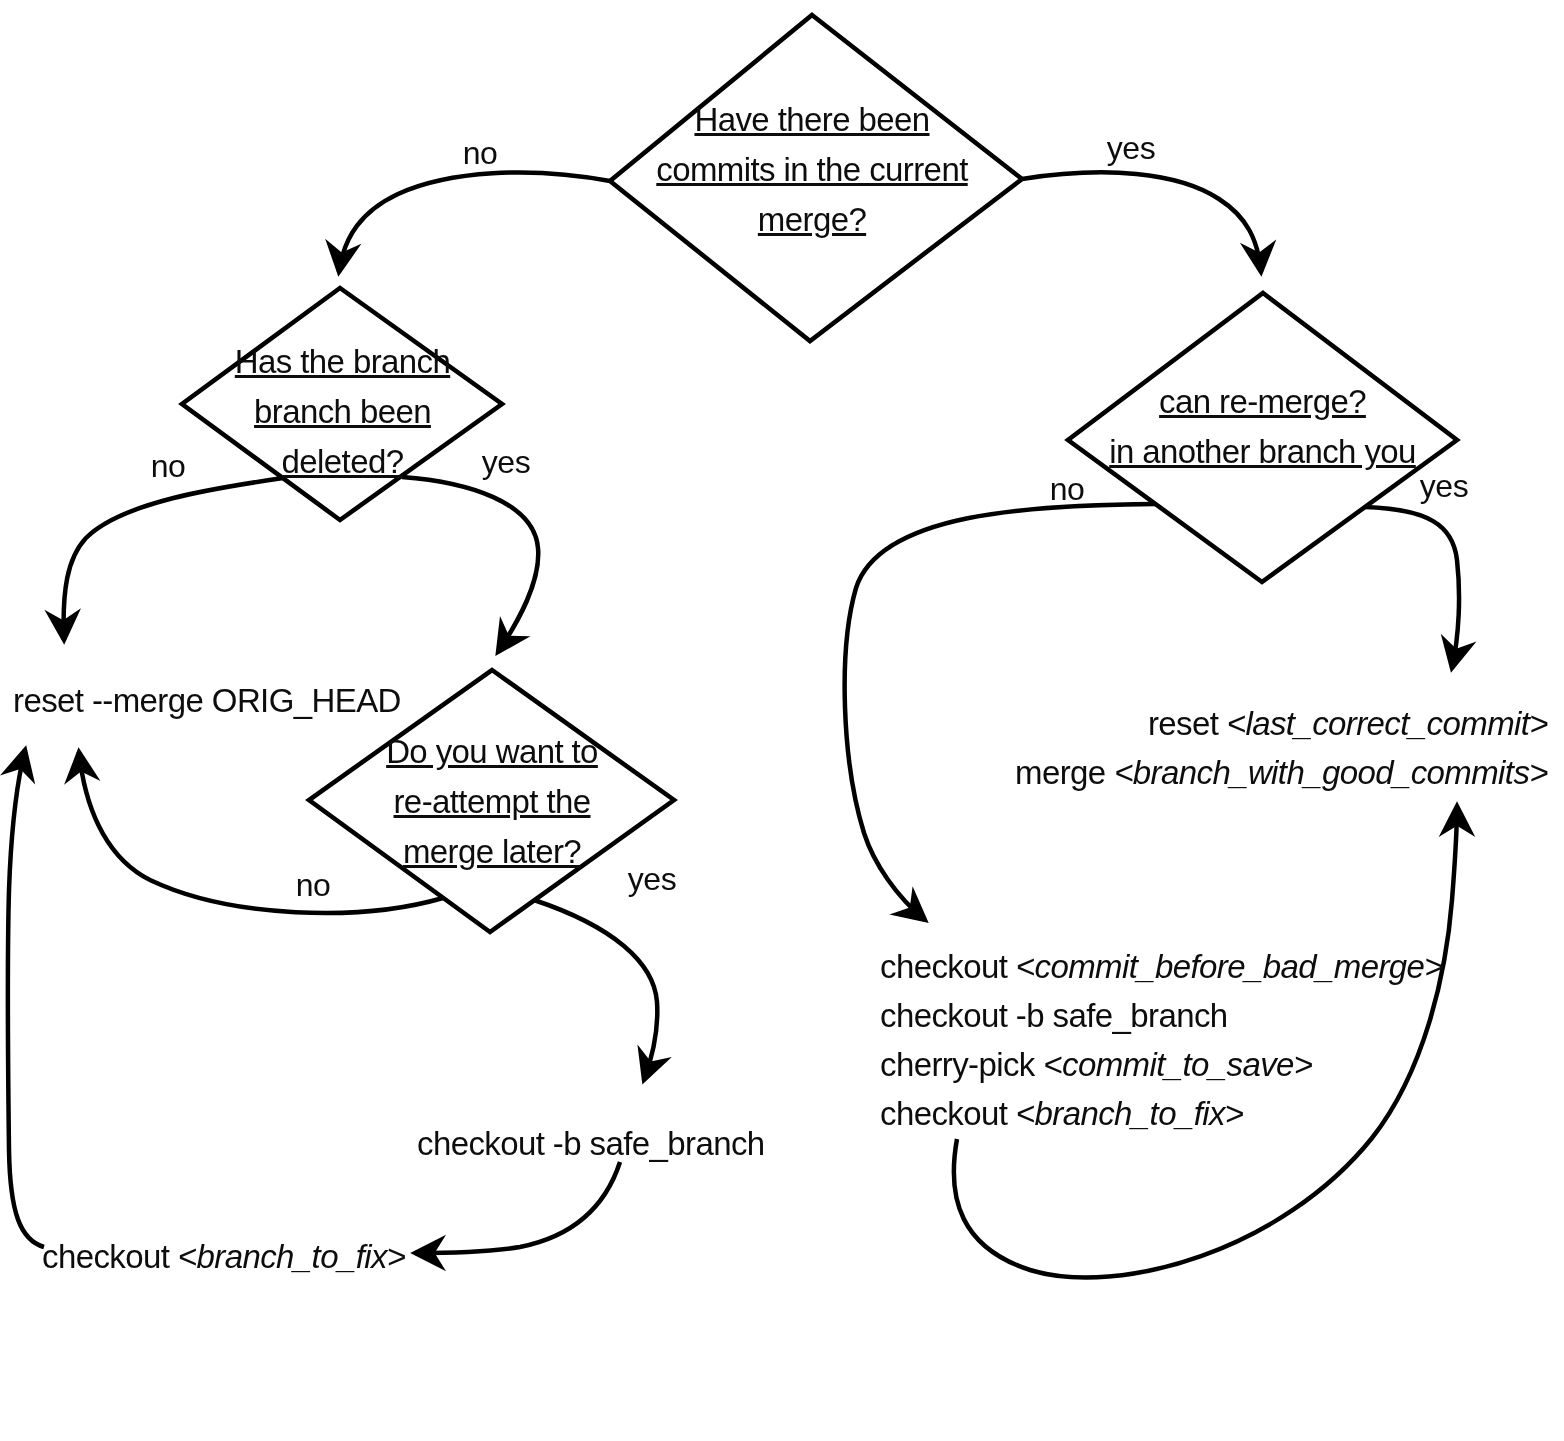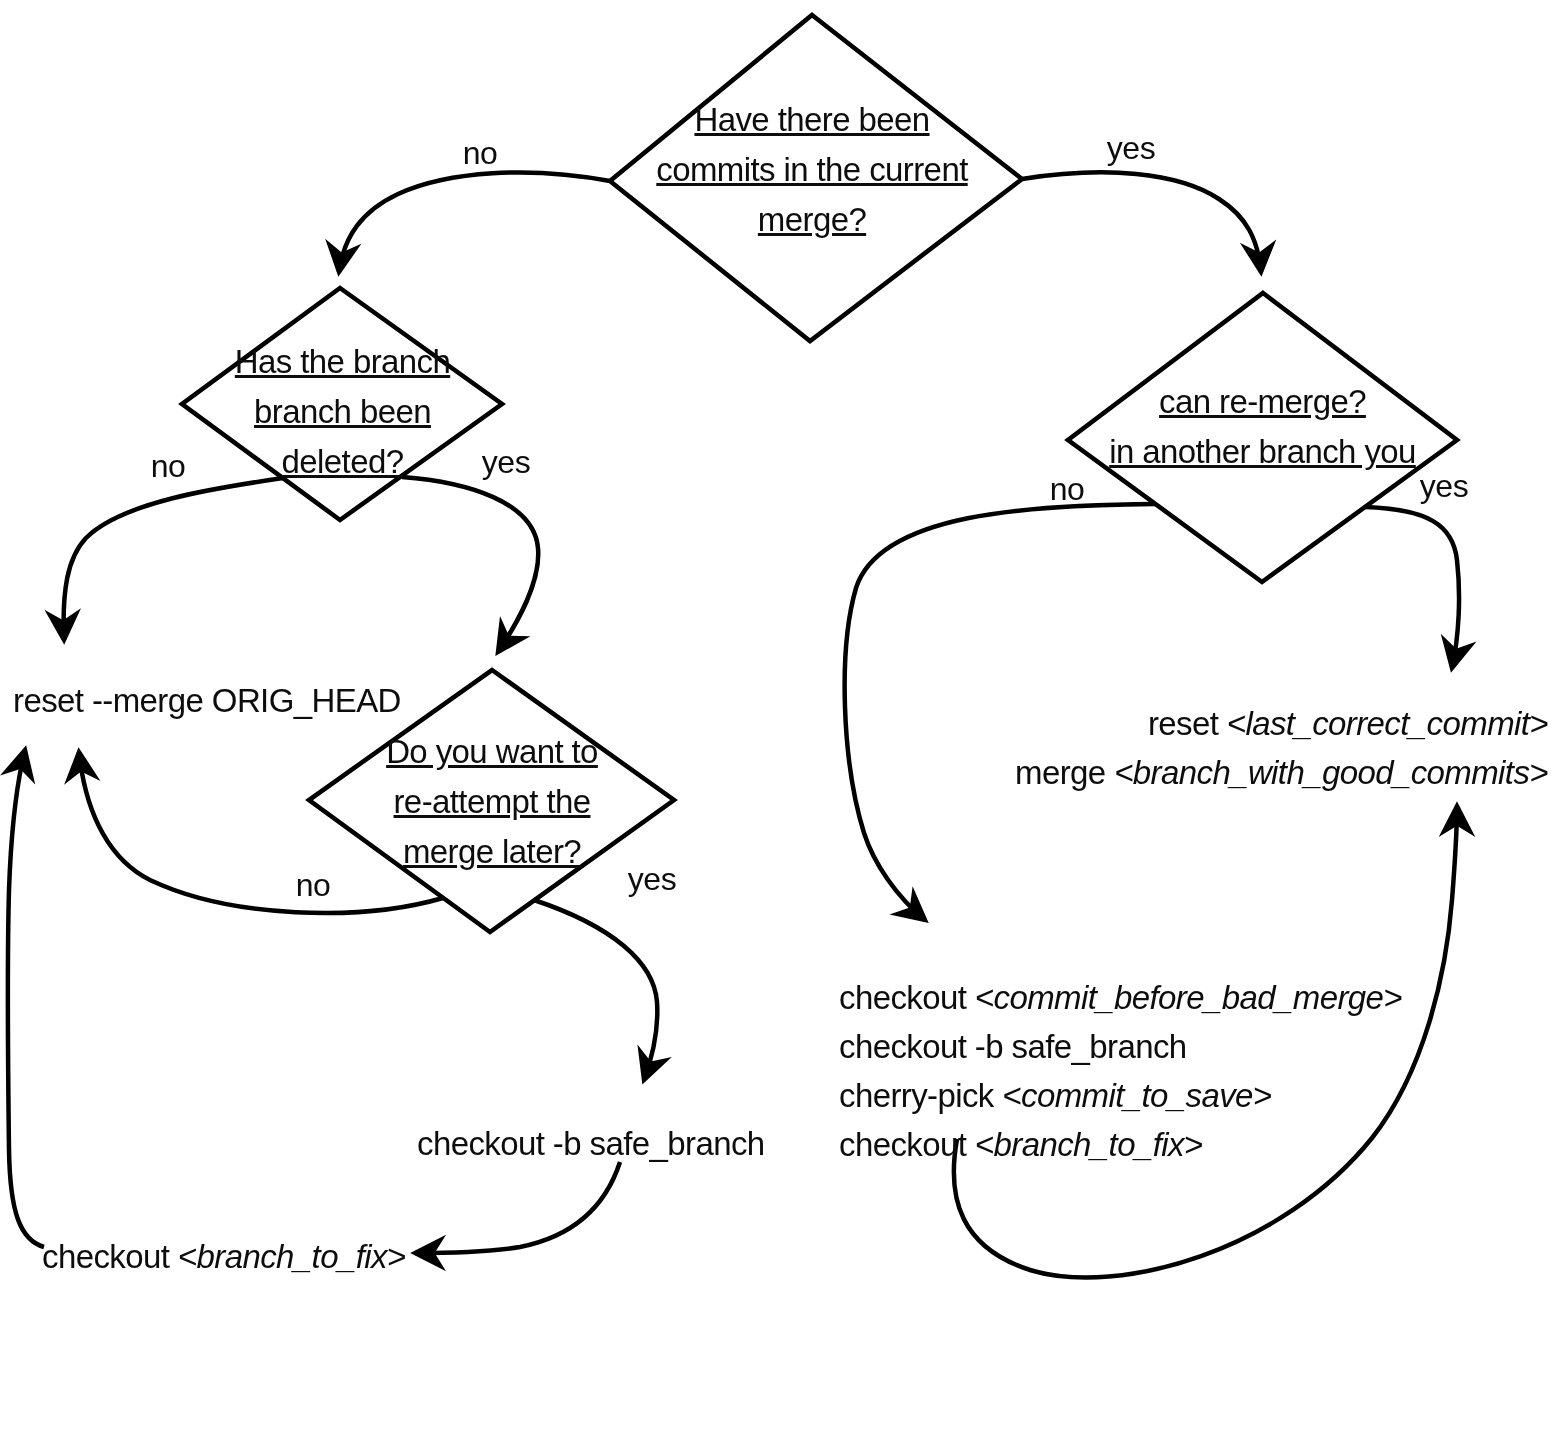--- a/index.html
+++ b/index.html
@@ -83,21 +83,21 @@
   <div class="lbl" style="left:275px;top:865px;">no</div>
   <div class="lbl" style="left:614px;top:859px;">yes</div>
 
   <div class="cmd" style="left:13px;top:676px;">reset --merge ORIG_HEAD</div>
 
   <div class="cmd right" style="right:16px;top:684px;">
     <span class="ln"><span>reset </span><span class="it">&lt;last_correct_commit&gt;</span></span>
     <span class="ln"><span>merge </span><span class="it">&lt;branch_with_good_commits&gt;</span></span>
   </div>
 
-  <div class="cmd" style="left:839px;top:942px;margin-top:31px;">
+  <div class="cmd" style="left:880px;top:942px;">
     <span class="ln"><span>checkout </span><span class="it">&lt;commit_before_bad_merge&gt;</span></span>
     <span class="ln">checkout -b safe_branch</span>
     <span class="ln"><span>cherry-pick </span><span class="it">&lt;commit_to_save&gt;</span></span>
     <span class="ln"><span>checkout </span><span class="it">&lt;branch_to_fix&gt;</span></span>
   </div>
 
   <div class="cmd" style="left:417px;top:1119px;">checkout -b safe_branch</div>
 
   <div class="cmd" style="left:42px;top:1232px;">
     <span>checkout </span><span class="it">&lt;branch_to_fix&gt;</span>

